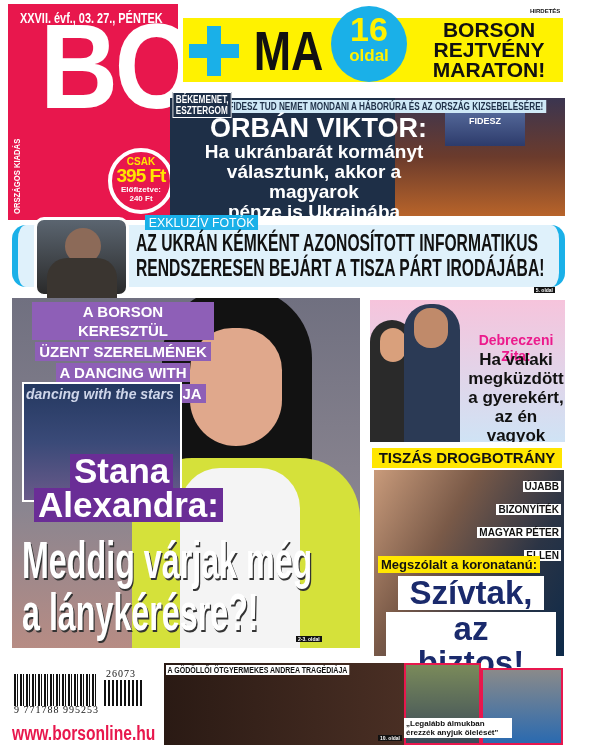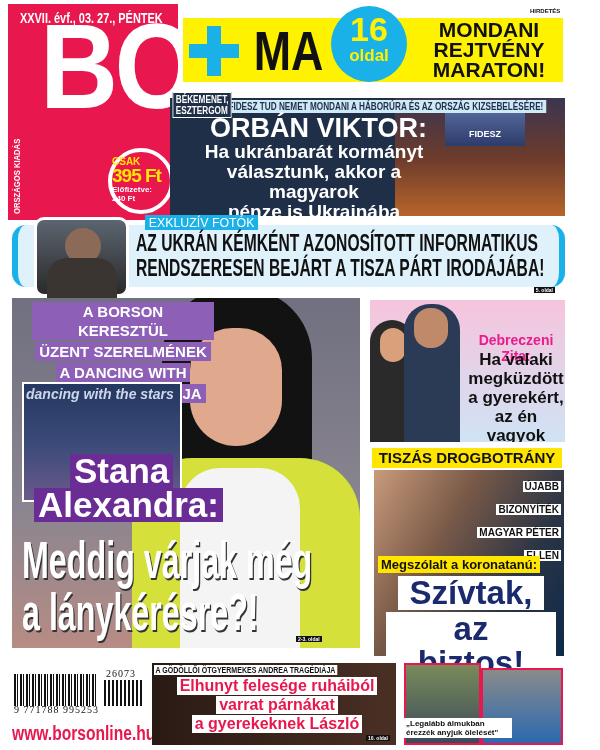--- a/index.html
+++ b/index.html
@@ -6,42 +6,42 @@
     html, body { width: 600px; height: 750px; background: #ffffff; overflow: hidden; }
     body { position: relative; font-family: "Liberation Sans", sans-serif; }
     .cond { font-family: "Liberation Sans", sans-serif; font-weight: bold; transform-origin: left top; display: inline-block; white-space: nowrap; }
     .abs { position: absolute; }
 
     
     .masthead { left: 8px; top: 4px; width: 170px; height: 216px; background: #e8174d; }
     .masthead .date { left: 12px; top: 6px; color: #fff; font-size: 14px; transform: scaleX(0.78); }
     .masthead .logo { left: 24px; top: 16px; color: #fff; font-size: 120px; line-height: 92px; font-weight: 900; letter-spacing: -4px; transform: scaleX(0.9); width: 160px; }
     .masthead .side { left: 4px; top: 210px; color: #fff; font-size: 9px; transform: rotate(-90deg) scaleX(0.85); transform-origin: left top; white-space: nowrap; font-weight: bold; }
-    .price { left: 108px; top: 148px; width: 66px; height: 66px; border-radius: 50%; background: #e8174d; border: 4px solid #fff; color: #fff; }
+    .price { left: 108px; top: 148px; width: 66px; height: 66px; border-radius: 50%; background: #e8174d; border: 4px solid #fff; text-align: center; color: #fff; }
     .price .csak { color: #ffe600; font-size: 10px; font-weight: bold; margin-top: 4px; display: block; }
     .price .val { color: #ffe600; font-size: 19px; font-weight: 900; line-height: 18px; display: block; letter-spacing: -1px; }
     .price .sub { font-size: 8px; font-weight: bold; line-height: 9px; display: block; }
 
     
     .hirdetes { left: 530px; top: 8px; font-size: 6px; color: #111; font-weight: bold; }
     .ad { left: 183px; top: 18px; width: 380px; height: 64px; background: #fff200; }
     .ad .plus { left: 6px; top: 8px; width: 50px; height: 50px; }
     .ad .plus::before { content: ""; position: absolute; left: 18px; top: 0; width: 14px; height: 50px; background: #1ab0e8; }
     .ad .plus::after { content: ""; position: absolute; left: 0; top: 18px; width: 50px; height: 14px; background: #1ab0e8; }
     .ad .ma { left: 62px; top: 4px; font-size: 56px; font-weight: 900; color: #111; line-height: 58px; transform: scaleX(0.8); }
     .ad .circle { left: 148px; top: -12px; width: 76px; height: 76px; border-radius: 50%; background: #1ab0e8; text-align: center; color: #fff200; }
     .ad .circle .num { font-size: 34px; font-weight: 900; line-height: 38px; display: block; margin-top: 4px; }
     .ad .circle .lbl { font-size: 17px; font-weight: bold; line-height: 16px; display: block; }
     .ad .skandi { left: 236px; top: 2px; width: 140px; text-align: center; color: #111; font-weight: 900; font-size: 21px; line-height: 20px; }
 
     
     .orban { left: 170px; top: 98px; width: 395px; height: 118px; background: #1e2f47; }
     .orban .photo { right: 0; top: 0; width: 170px; height: 118px; background: linear-gradient(180deg, #3b3550 0%, #6b3b2c 50%, #b8642a 100%); }
     .orban .stage { right: 40px; top: 8px; width: 80px; height: 40px; background: linear-gradient(180deg, #5a6fa0, #2d3b6b); }
-    .orban .stage span { display: block; color: #fff; font-size: 9px; font-weight: bold; text-align: center; margin-top: 23px; }
+    .orban .stage span { display: block; color: #fff; font-size: 9px; font-weight: bold; text-align: center; margin-top: 10px; }
     .orban .kicker-bar { left: 22px; top: 2px; background: #cfe9f7; padding: 1px 4px; font-size: 10px; color: #1e2f47; transform: scaleX(0.82); }
     .orban .tag { left: -4px; top: -6px; background: #1e2f47; color: #fff; font-size: 10px; font-weight: bold; line-height: 11px; padding: 1px 3px; border: 1px solid #fff; transform: scaleX(0.82); }
     .orban .name { left: 40px; top: 16px; color: #fff; font-size: 27px; font-weight: 900; line-height: 28px; }
     .orban .quote { left: 34px; top: 44px; width: 220px; color: #fff; font-size: 19px; font-weight: bold; line-height: 20px; text-align: center; }
     .pageref { background: #111; color: #fff; font-size: 5px; padding: 0 2px; font-weight: bold; }
 
     
     .spy { left: 12px; top: 225px; width: 553px; height: 62px; background: #dff1fb; border-left: 6px solid #1ab0e8; border-right: 6px solid #1ab0e8; border-radius: 14px; }
     .spy .thumb { left: 16px; top: -8px; width: 95px; height: 80px; background: linear-gradient(180deg, #5b6570, #2a2a2a); border: 3px solid #fff; border-radius: 10px; }
     .spy .thumb .head { left: 28px; top: 8px; width: 36px; height: 36px; border-radius: 50%; background: #8c6a58; }
@@ -86,21 +86,21 @@
     .drug .hl span { display: inline-block; background: #fff; color: #1a2a6c; font-size: 33px; font-weight: 900; line-height: 34px; padding: 0 12px; margin-bottom: 2px; }
 
     
     .barcode { left: 14px; top: 668px; width: 130px; height: 44px; }
     .barcode .bars { left: 0; top: 6px; width: 84px; height: 32px; background: repeating-linear-gradient(90deg, #111 0 2px, #fff 2px 3px, #111 3px 4px, #fff 4px 6px); }
     .barcode .bars2 { left: 90px; top: 12px; width: 38px; height: 26px; background: repeating-linear-gradient(90deg, #111 0 2px, #fff 2px 4px); }
     .barcode .num1 { left: 0; top: 36px; font-size: 10px; font-family: "Liberation Serif", serif; color: #111; letter-spacing: 1px; }
     .barcode .num2 { left: 92px; top: 0; font-size: 10px; font-family: "Liberation Serif", serif; color: #111; letter-spacing: 1px; }
     .url { left: 12px; top: 722px; color: #e8174d; font-size: 20px; font-weight: 900; transform: scaleX(0.78); }
 
-    .andrea { left: 152px; top: 663px; width: 244px; height: 82px; background: linear-gradient(90deg, #2a1a14, #4a2f24); }
+    .andrea { left: 164px; top: 663px; width: 244px; height: 82px; background: linear-gradient(90deg, #2a1a14, #4a2f24); }
     .andrea .kicker { left: 2px; top: 2px; background: #fff; color: #111; font-size: 9px; font-weight: bold; padding: 0 2px; transform: scaleX(0.78); }
     .andrea .hl { left: 10px; top: 14px; width: 230px; text-align: center; }
     .andrea .hl span { display: inline-block; background: #fff; color: #e8174d; font-size: 16px; font-weight: 900; line-height: 18px; padding: 0 3px; margin-bottom: 1px; }
     .andrea .ref { right: 6px; bottom: 4px; }
     .fam1 { left: 404px; top: 663px; width: 77px; height: 82px; background: linear-gradient(180deg, #7a8a5a, #3a4a5a); border: 2px solid #e8174d; }
     .fam2 { left: 481px; top: 668px; width: 82px; height: 77px; background: linear-gradient(180deg, #8a8a8a, #2a6ab0); border: 2px solid #e8174d; }
     .fam-quote { left: 404px; top: 718px; background: #fff; color: #111; font-size: 8px; font-weight: bold; line-height: 9px; padding: 1px 2px; width: 108px; }
   </style>
 </head>
 <body>
@@ -119,21 +119,21 @@
 
 <span class="abs hirdetes">HIRDETÉS</span>
 <div class="abs ad">
   <div class="abs plus"></div>
   <span class="abs ma">MA</span>
   <div class="abs circle">
     <span class="num">16</span>
     <span class="lbl">oldal</span>
   </div>
   <div class="abs skandi">
-    <div>MONDANI</div>
+    <div>BORSON</div>
     <div>REJTVÉNY</div>
     <div>MARATON!</div>
   </div>
 </div>
 
 <div class="abs orban">
   <div class="abs photo">
     <div class="abs stage">
         <span>FIDESZ</span>
       </div>
@@ -224,22 +224,17 @@
 <div class="abs barcode">
   <div class="abs bars"></div>
   <div class="abs bars2"></div>
   <span class="abs num1">9 771788 995253</span>
   <span class="abs num2">26073</span>
 </div>
 <span class="abs cond url">www.borsonline.hu</span>
 
 <div class="abs andrea">
   <span class="abs cond kicker">A GÖDÖLLŐI ÖTGYERMEKES ANDREA TRAGÉDIÁJA</span>
-  <div class="abs hl">
-    <span>Elhunyt felesége ruháiból</span><br>
-    <span>varrat párnákat</span><br>
-    <span>a gyerekeknek László</span>
-  </div>
   <span class="abs pageref ref">10. oldal</span>
 </div>
 <div class="abs fam1"></div>
 <div class="abs fam2"></div>
 <div class="abs fam-quote">„Legalább álmukban érezzék anyjuk ölelését"</div>
 
 </body></html>

